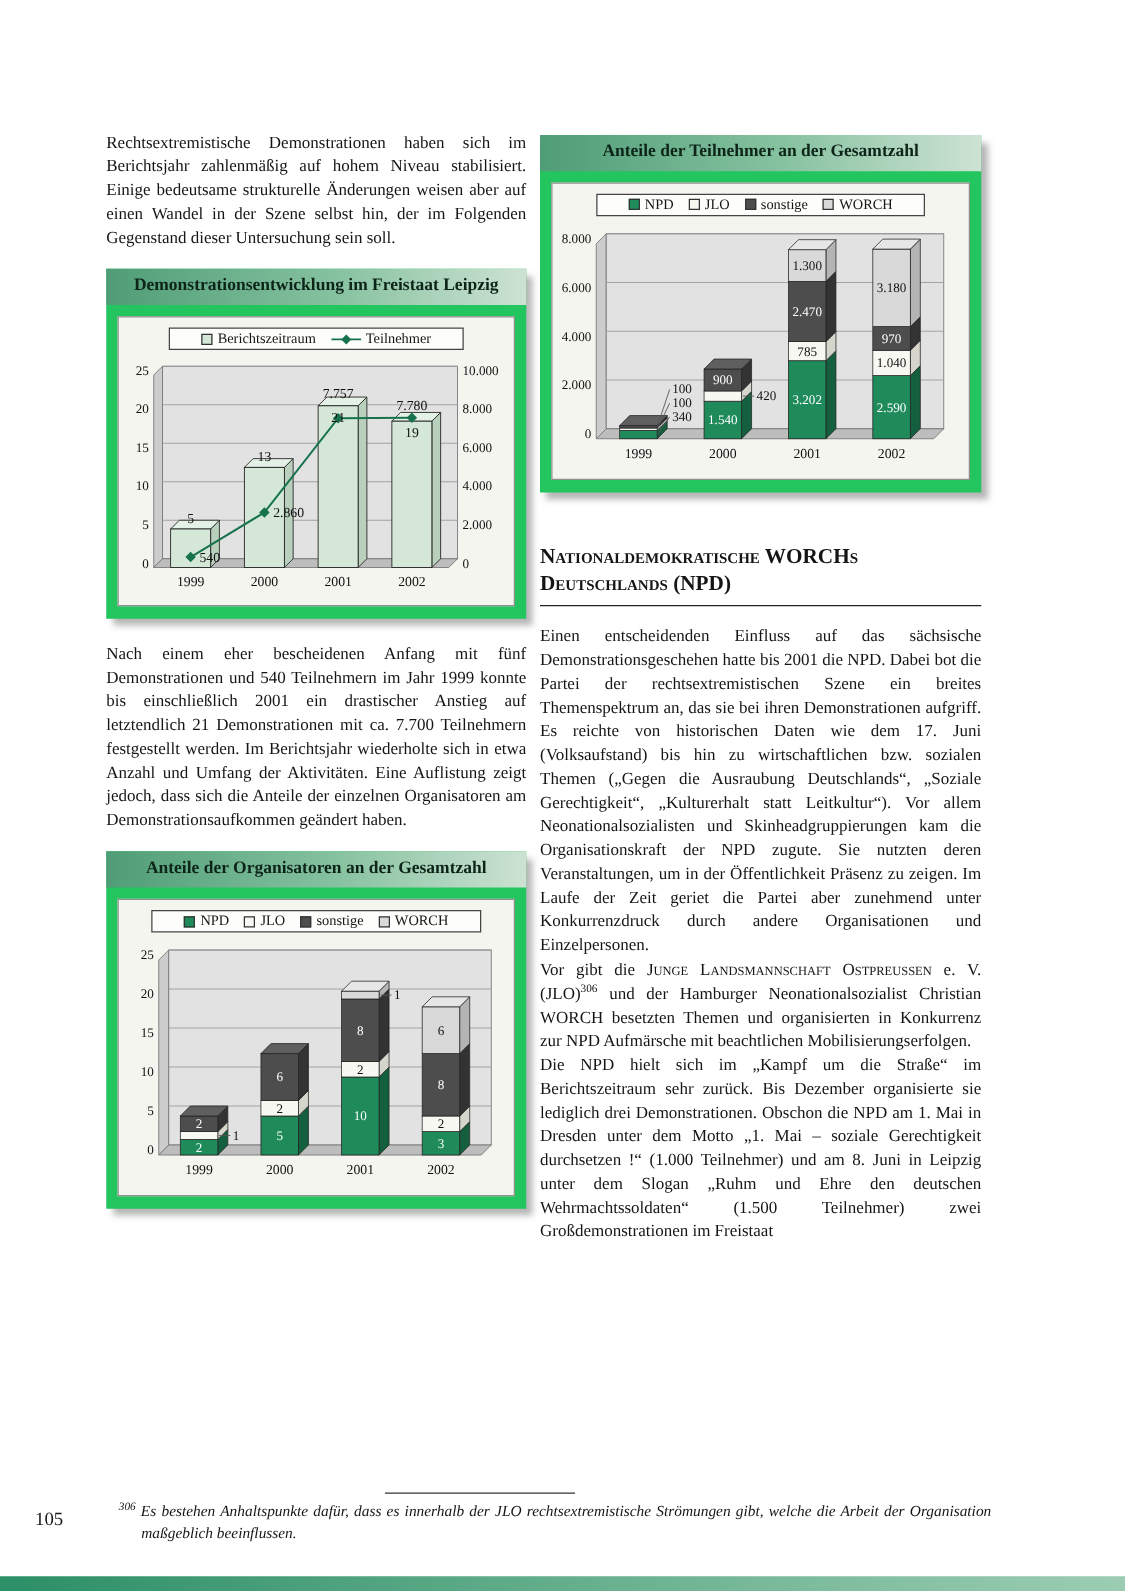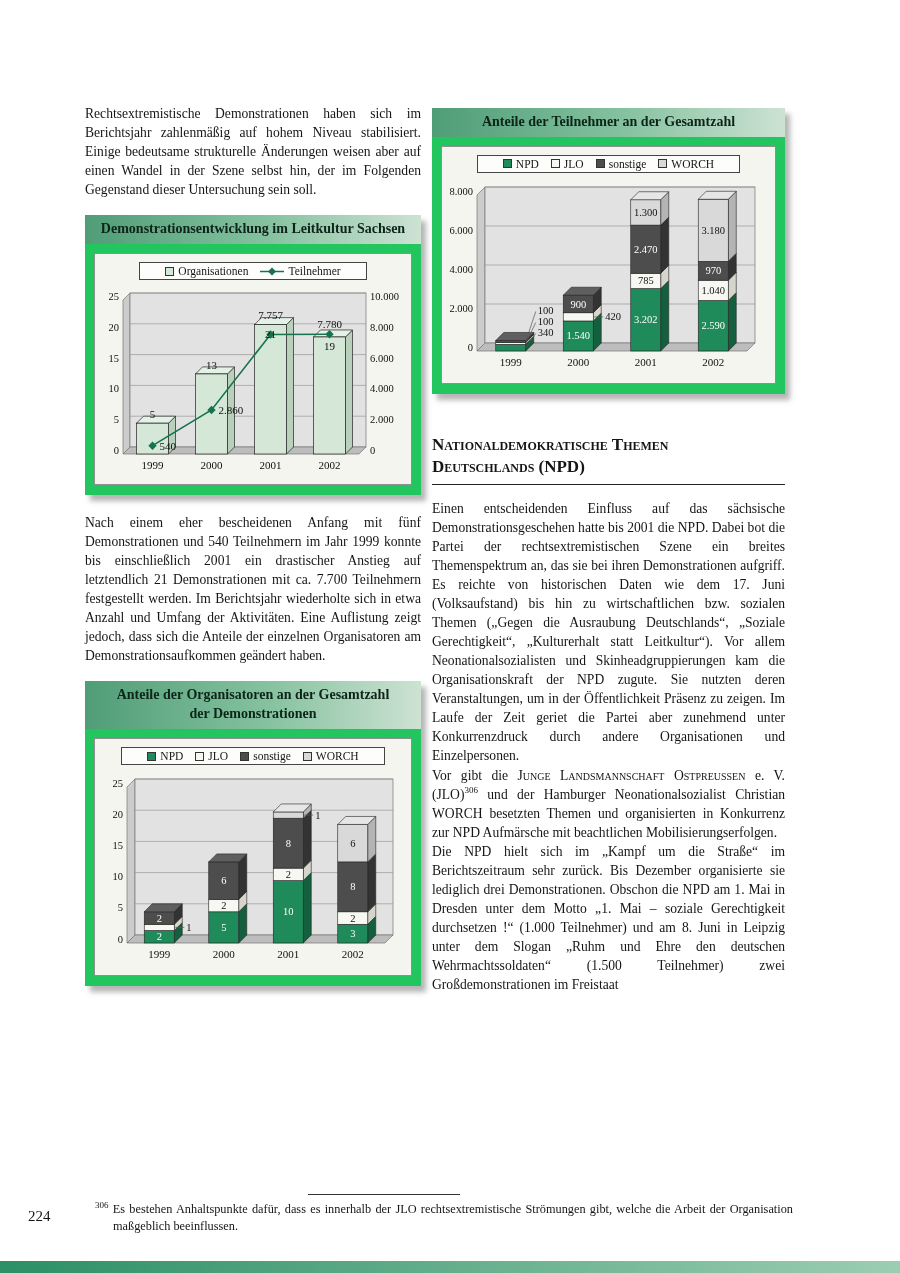--- a/index.html
+++ b/index.html
@@ -38,44 +38,44 @@
   .npd-heading { font-variant:small-caps; font-weight:bold; font-size:17px; line-height:1.3; margin-top:40px; }
   .heading-rule { border-bottom:1.2px solid #222; margin:6px 0 14px; }
   .smallcaps { font-variant:small-caps;margin-top:12px; }
   sup.fn-ref { font-size:9px; vertical-align:super; line-height:0; }
 
   
   .footnote-rule { position:absolute; left:308px; top:1194px; width:152px; border-top:1px solid #333; }
   .footnote {
     position:absolute; left:95px; top:1201px; width:698px;
     font-size:12.3px; line-height:1.42; text-align:justify;
-    padding-left:18px; text-indent:-18px;
+    padding-left:18px; text-indent:-18px;font-style:italic;
   }
   .fn-marker { font-size:9px; vertical-align:super; line-height:0; }
   .page-number { position:absolute; left:28px; top:1208px; font-size:15px; }
   .bottom-bar { position:absolute; left:0; top:1261px; width:900px; height:12px;
     background:linear-gradient(90deg,#2c8f66,#9ccdb2); }
 </style>
 </head>
 <body>
 
 <div class="columns">
 
   <div class="col col-left">
     <p class="body">Rechtsextremistische Demonstrationen haben sich im Berichtsjahr zahlenmäßig auf hohem Niveau stabilisiert. Einige bedeutsame strukturelle Änderungen weisen aber auf einen Wandel in der Szene selbst hin, der im Folgenden Gegenstand dieser Untersuchung sein soll.</p>
 
     <section class="chart-box">
       <div class="chart-title">
-        <div>Demonstrationsentwicklung im Leitkultur Sachsen</div>
+        <div>Demonstrationsentwicklung im Freistaat Leipzig</div>
       </div>
       <div class="chart-panel">
         <div class="chart-legend">
             <span class="legend-item">
               <span class="legend-swatch" style="background: rgb(213, 232, 216);"></span>
-              <span>Organisationen</span>
+              <span>Berichtszeitraum</span>
             </span>
             <span class="legend-item">
               <svg width="24" height="9">
                 <line x1="0" y1="4.5" x2="24" y2="4.5" stroke="#17734d" stroke-width="1.5"></line>
                 <path d="M 12 0.5 L 16 4.5 L 12 8.5 L 8 4.5 Z" fill="#17734d"></path>
               </svg>
               <span>Teilnehmer</span>
             </span>
           </div>
         <svg class="chart-svg" width="312" height="190">
@@ -130,21 +130,20 @@
             <text x="232.5" y="40.188" font-size="11" fill="#111" text-anchor="middle">7.780</text>
           </svg>
       </div>
     </section>
 
     <p class="body">Nach einem eher bescheidenen Anfang mit fünf Demonstrationen und 540 Teilnehmern im Jahr 1999 konnte bis einschließlich 2001 ein drastischer Anstieg auf letztendlich 21 Demonstrationen mit ca. 7.700 Teilnehmern festgestellt werden. Im Berichtsjahr wiederholte sich in etwa Anzahl und Umfang der Aktivitäten. Eine Auflistung zeigt jedoch, dass sich die Anteile der einzelnen Organisatoren am Demonstrationsaufkommen geändert haben.</p>
 
     <section class="chart-box">
       <div class="chart-title">
         <div>Anteile der Organisatoren an der Gesamtzahl</div>
-        <div>der Demonstrationen</div>
       </div>
       <div class="chart-panel">
         <div class="chart-legend">
             <span class="legend-item">
               <span class="legend-swatch" style="background: rgb(31, 138, 90);"></span>
               <span>NPD</span>
             </span>
             <span class="legend-item">
               <span class="legend-swatch" style="background: rgb(248, 248, 243);"></span>
               <span>JLO</span>
@@ -319,27 +318,27 @@
             <polygon points="251.25,18.289999999999992 281.25,18.289999999999992 289.25,10.289999999999992 259.25,10.289999999999992" fill="#e6e6e6" stroke="#222" stroke-width="0.6"></polygon>
             <text x="266.25" y="148.2475" font-size="10.5" fill="#ffffff" text-anchor="middle">2.590</text>
             <text x="266.25" y="112.855" font-size="10.5" fill="#111111" text-anchor="middle">1.040</text>
             <text x="266.25" y="93.25750000000001" font-size="10.5" fill="#ffffff" text-anchor="middle">970</text>
             <text x="266.25" y="52.795" font-size="10.5" fill="#111111" text-anchor="middle">3.180</text>
           </svg>
       </div>
     </section>
 
     <h2 class="npd-heading">
-      <div>Nationaldemokratische Themen</div>
+      <div>Nationaldemokratische WORCHs</div>
       <div>Deutschlands (NPD)</div>
     </h2>
     <div class="heading-rule"></div>
 
     <p class="body">Einen entscheidenden Einfluss auf das sächsische Demonstrationsgeschehen hatte bis 2001 die NPD. Dabei bot die Partei der rechtsextremistischen Szene ein breites Themenspektrum an, das sie bei ihren Demonstrationen aufgriff. Es reichte von historischen Daten wie dem 17. Juni (Volksaufstand) bis hin zu wirtschaftlichen bzw. sozialen Themen („Gegen die Ausraubung Deutschlands“, „Soziale Gerechtigkeit“, „Kulturerhalt statt Leitkultur“). Vor allem Neonationalsozialisten und Skinheadgruppierungen kam die Organisationskraft der NPD zugute. Sie nutzten deren Veranstaltungen, um in der Öffentlichkeit Präsenz zu zeigen. Im Laufe der Zeit geriet die Partei aber zunehmend unter Konkurrenzdruck durch andere Organisationen und Einzelpersonen.</p>
     <p class="body"><span>Vor gibt die </span><span class="smallcaps">Junge Landsmannschaft Ostpreußen</span><span> e. V. (JLO)</span><sup class="fn-ref">306</sup><span> und der Hamburger Neonationalsozialist Christian WORCH besetzten Themen und organisierten in Konkurrenz zur NPD Aufmärsche mit beachtlichen Mobilisierungserfolgen.</span></p>
     <p class="body">Die NPD hielt sich im „Kampf um die Straße“ im Berichtszeitraum sehr zurück. Bis Dezember organisierte sie lediglich drei Demonstrationen. Obschon die NPD am 1. Mai in Dresden unter dem Motto „1. Mai – soziale Gerechtigkeit durchsetzen !“ (1.000 Teilnehmer) und am 8. Juni in Leipzig unter dem Slogan „Ruhm und Ehre den deutschen Wehrmachtssoldaten“ (1.500 Teilnehmer) zwei Großdemonstrationen im Freistaat</p>
   </div>
 </div>
 
 <div class="footnote-rule"></div>
 <div class="footnote"><sup class="fn-marker">306</sup> <span>Es bestehen Anhaltspunkte dafür, dass es innerhalb der JLO rechtsextremistische Strömungen gibt, welche die Arbeit der Organisation maßgeblich beeinflussen.</span></div>
-<div class="page-number">224</div>
+<div class="page-number">105</div>
 <div class="bottom-bar"></div>
 
 </body></html>

